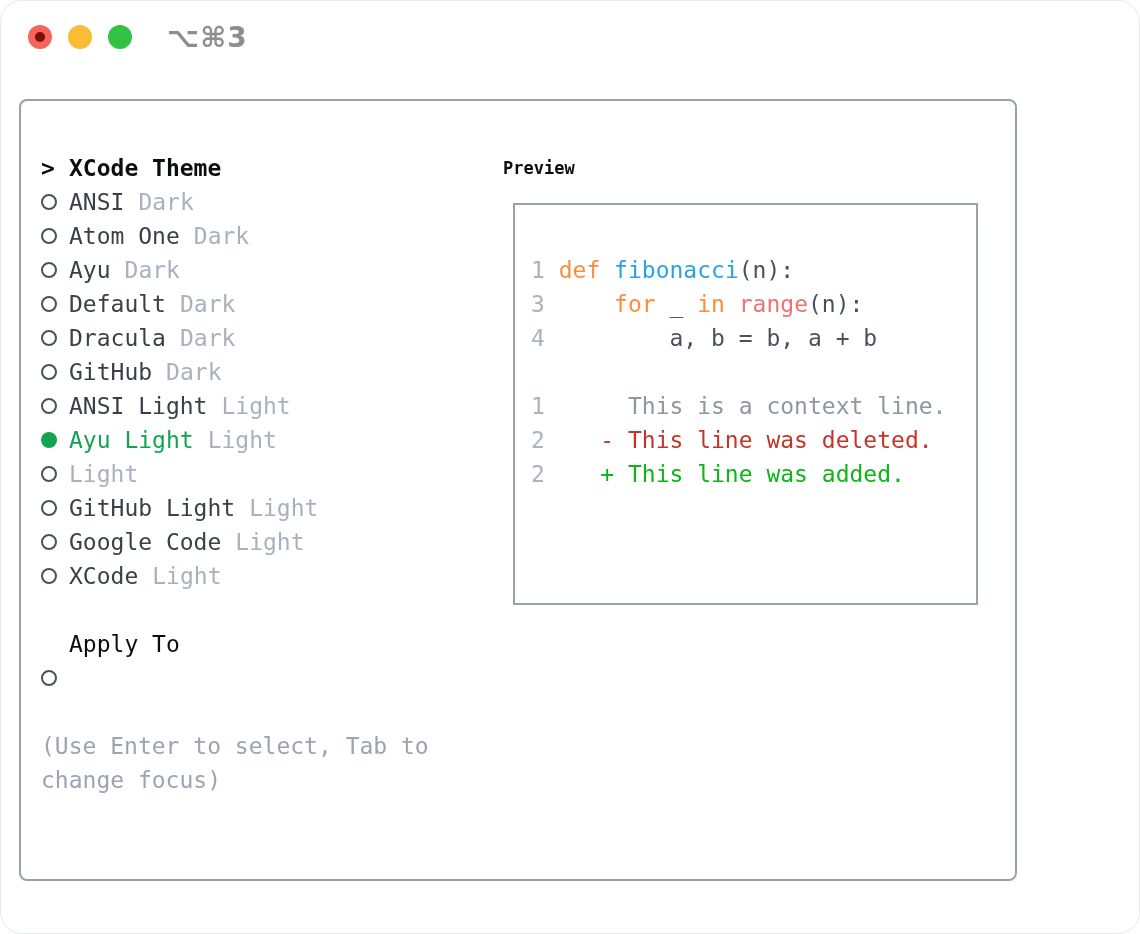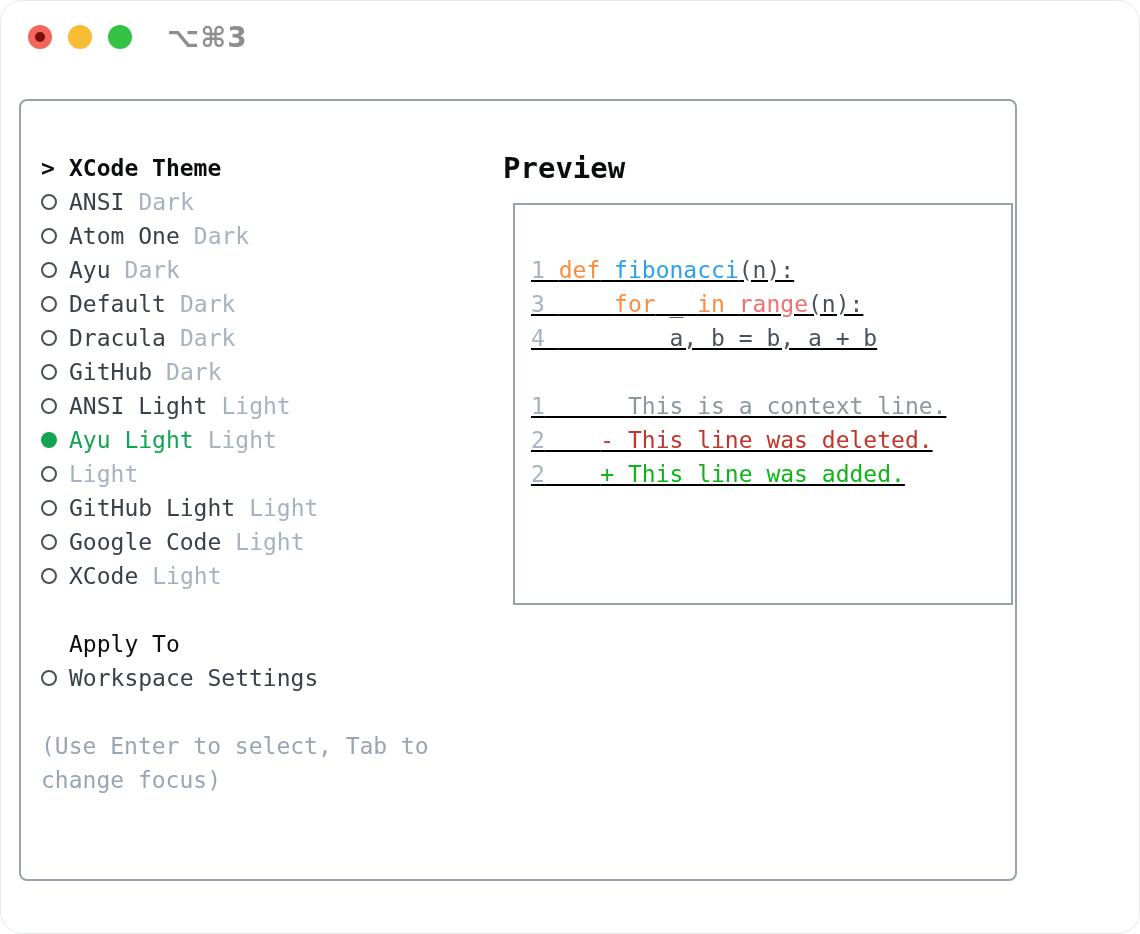--- a/index.html
+++ b/index.html
@@ -43,26 +43,26 @@
   .list-header{font-weight:bold;color:var(--ink);font-size:23px;}
   .tname{color:var(--item);margin-right:14px;}
   .tvariant{color:var(--muted);}
   .trow.sel .tname{color:var(--green);}
   .apply-title{color:var(--ink);}
   .spacer-row{height:34px;}
   .help{color:var(--help);height:34px;white-space:pre;}
   
   .preview-title{
     position:absolute;left:482px;top:50px;height:34px;line-height:34px;
-    font-weight:bold;color:var(--ink);font-size:29px;
+    font-weight:bold;color:var(--ink);font-size:17px;
   }
   .preview-box{
-    position:absolute;left:492px;top:102px;width:500px;height:402px;
+    position:absolute;left:492px;top:102px;width:465px;height:402px;
     border:2px solid var(--border);box-sizing:border-box;background:#ffffff;
-    padding:48px 0 8px 16px;overflow:hidden;text-decoration:underline;
+    padding:48px 0 8px 16px;overflow:hidden;
   }
   .pline{height:34px;line-height:34px;white-space:pre;font-size:23px;}
   .c-num{color:var(--num);}
   .c-kw{color:var(--kw);}
   .c-fn{color:var(--fn);}
   .c-fg{color:var(--fg_code);}
   .c-const{color:var(--konst);}
   .c-special{color:var(--special);}
   .c-ctx{color:var(--ctx);}
   .c-del{color:var(--del);}
@@ -102,21 +102,21 @@
           <div class="trow"><span class="mark"><span class="ring"></span></span><span class="tname">GitHub Light</span><span class="tvariant">Light</span></div>
           <div class="trow"><span class="mark"><span class="ring"></span></span><span class="tname">Google Code</span><span class="tvariant">Light</span></div>
           <div class="trow"><span class="mark"><span class="ring"></span></span><span class="tname">XCode</span><span class="tvariant">Light</span></div>
         </div>
       <div class="spacer-row"></div>
       <div class="trow">
         <span class="mark"></span>
         <span class="apply-title">Apply To</span>
       </div>
       <div id="apply-rows">
-          <div class="trow"><span class="mark"><span class="ring"></span></span><span class="tname">Workspace Settings</span></div>
+          <div class="trow"><span class="mark"><span class="ring"></span></span></div>
         </div>
       <div class="spacer-row"></div>
       <div class="help">(Use Enter to select, Tab to</div>
       <div class="help">change focus)</div>
     </div>
 
     <div class="preview-title mono">Preview</div>
     <div class="preview-box">
       <div id="preview-lines">
           <div class="pline"><span class="c-num">1 </span><span class="c-kw">def</span><span class="c-fg"> </span><span class="c-fn">fibonacci</span><span class="c-fg">(n):</span></div>

